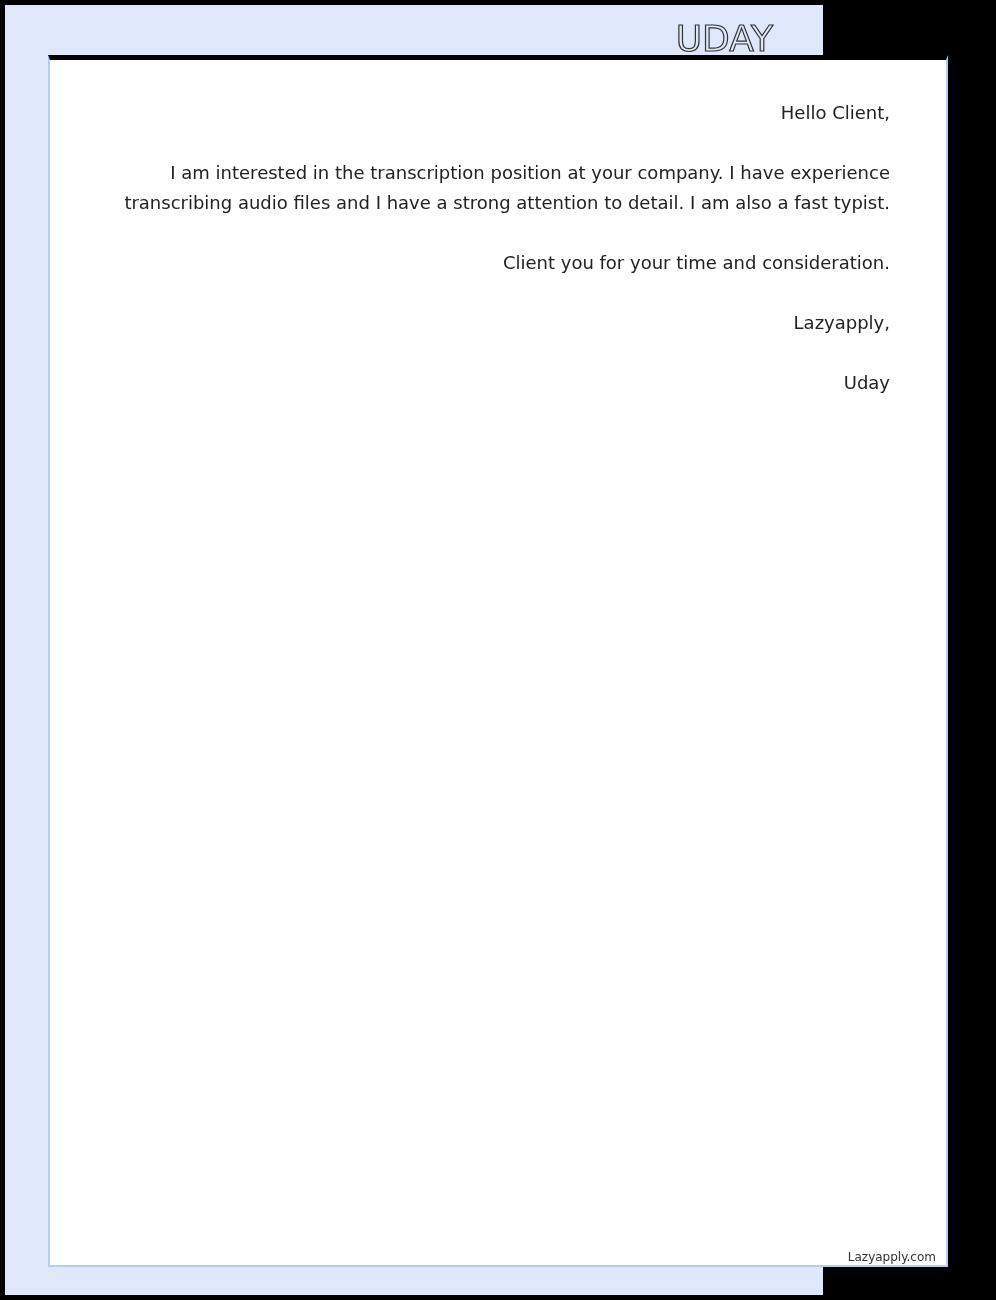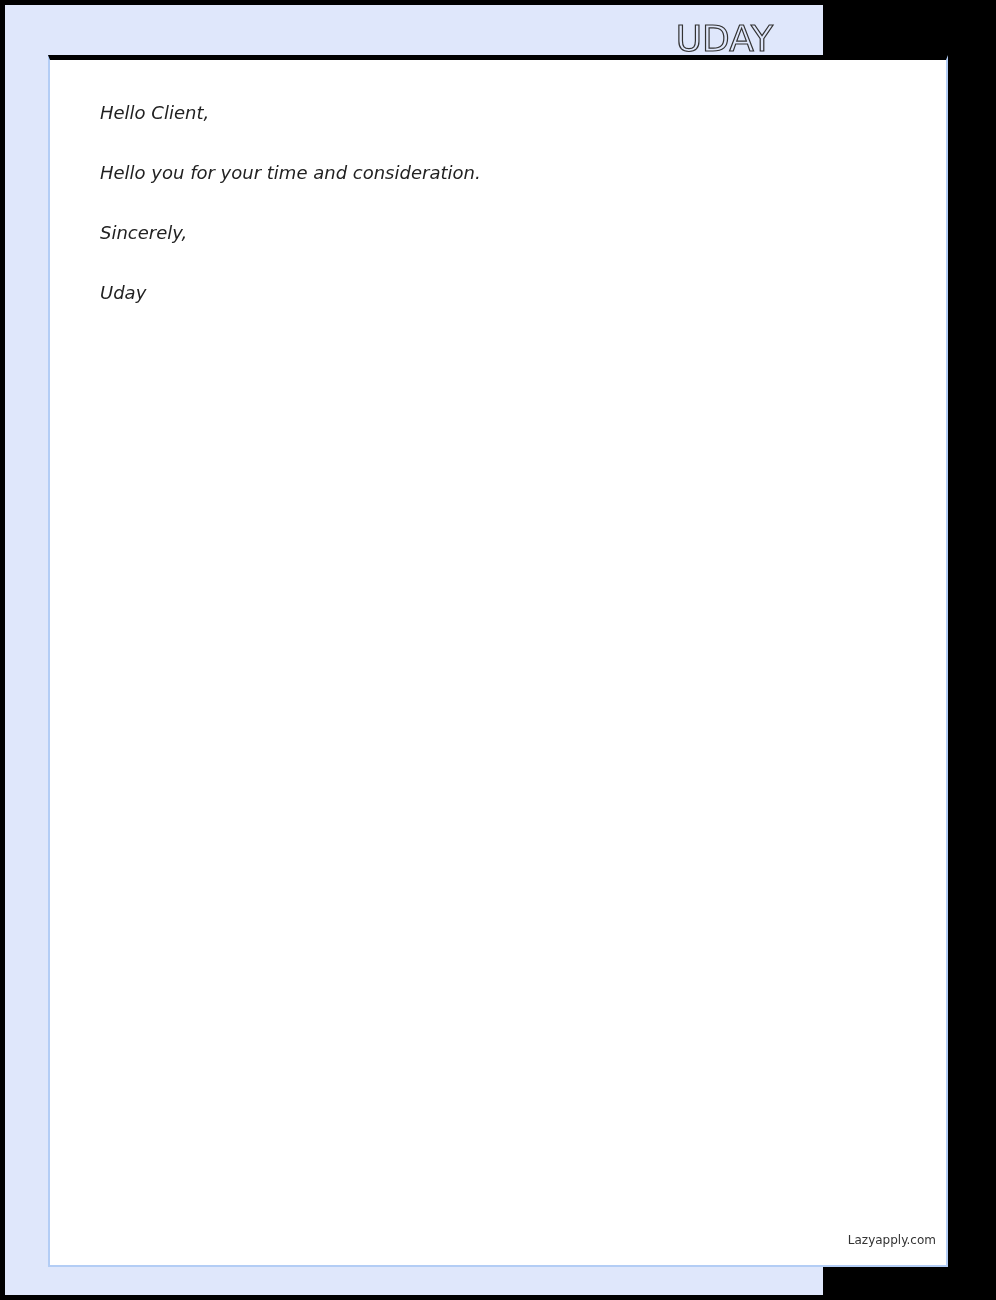--- a/index.html
+++ b/index.html
@@ -5,20 +5,21 @@
     html, body { margin: 0; padding: 0; }
     body {
       width: 996px; height: 1300px; overflow: hidden;
       background: #000;
       font-family: "DejaVu Sans", sans-serif;
     }
     .frame {
       position: absolute; left: 5px; top: 5px;
       width: 818px; height: 1290px;
       background: #dfe7fb;
+      text-align: right;
     }
     .brand {
       position: absolute; right: 50px; top: 14px;
       font-family: "DejaVu Sans", sans-serif;
       font-size: 36px; line-height: 40px;
       color: #dfe7fb;
       -webkit-text-stroke: 1.2px #333;
       letter-spacing: 0px;
       font-weight: normal;
     }
@@ -29,36 +30,37 @@
       border-top: 5px solid #000;
       border-left: 2px solid #b3cdf5;
       border-right: 2px solid #b3cdf5;
       border-bottom: 2px solid #b3cdf5;
       box-sizing: content-box;
     }
     .letter {
       position: absolute; left: 50px; top: 38px; width: 790px;
       font-size: 18px; line-height: 30px; color: #222;
     }
-    .letter p { margin: 0 0 30px 0; font-style: italic; }
+    .letter p { margin: 0 0 30px 0; }
     .letter .sig { margin-bottom: 10px; }
     .letter .date { color: #1e88e5; margin: 0; }
     .footer {
-      position: absolute; right: 10px; bottom: 17px;
+      position: absolute; right: 10px; bottom: 0px;
       font-size: 12px; line-height: 16px; color: #333;
     }
   </style>
 </head>
 <body>
 
 <div class="frame">
   <div class="brand">UDAY</div>
 
   <div class="paper">
     <div class="letter">
       <p>Hello Client,</p>
-      <p>Hello you for your time and consideration.</p>
-      <p>Sincerely,</p>
+      <p>I am interested in the transcription position at your company. I have experience transcribing audio files and I have a strong attention to detail. I am also a fast typist.</p>
+      <p>Client you for your time and consideration.</p>
+      <p>Lazyapply,</p>
       <p class="sig">Uday</p>
     </div>
     <div class="footer">Lazyapply.com</div>
   </div>
 </div>
 
 </body></html>

